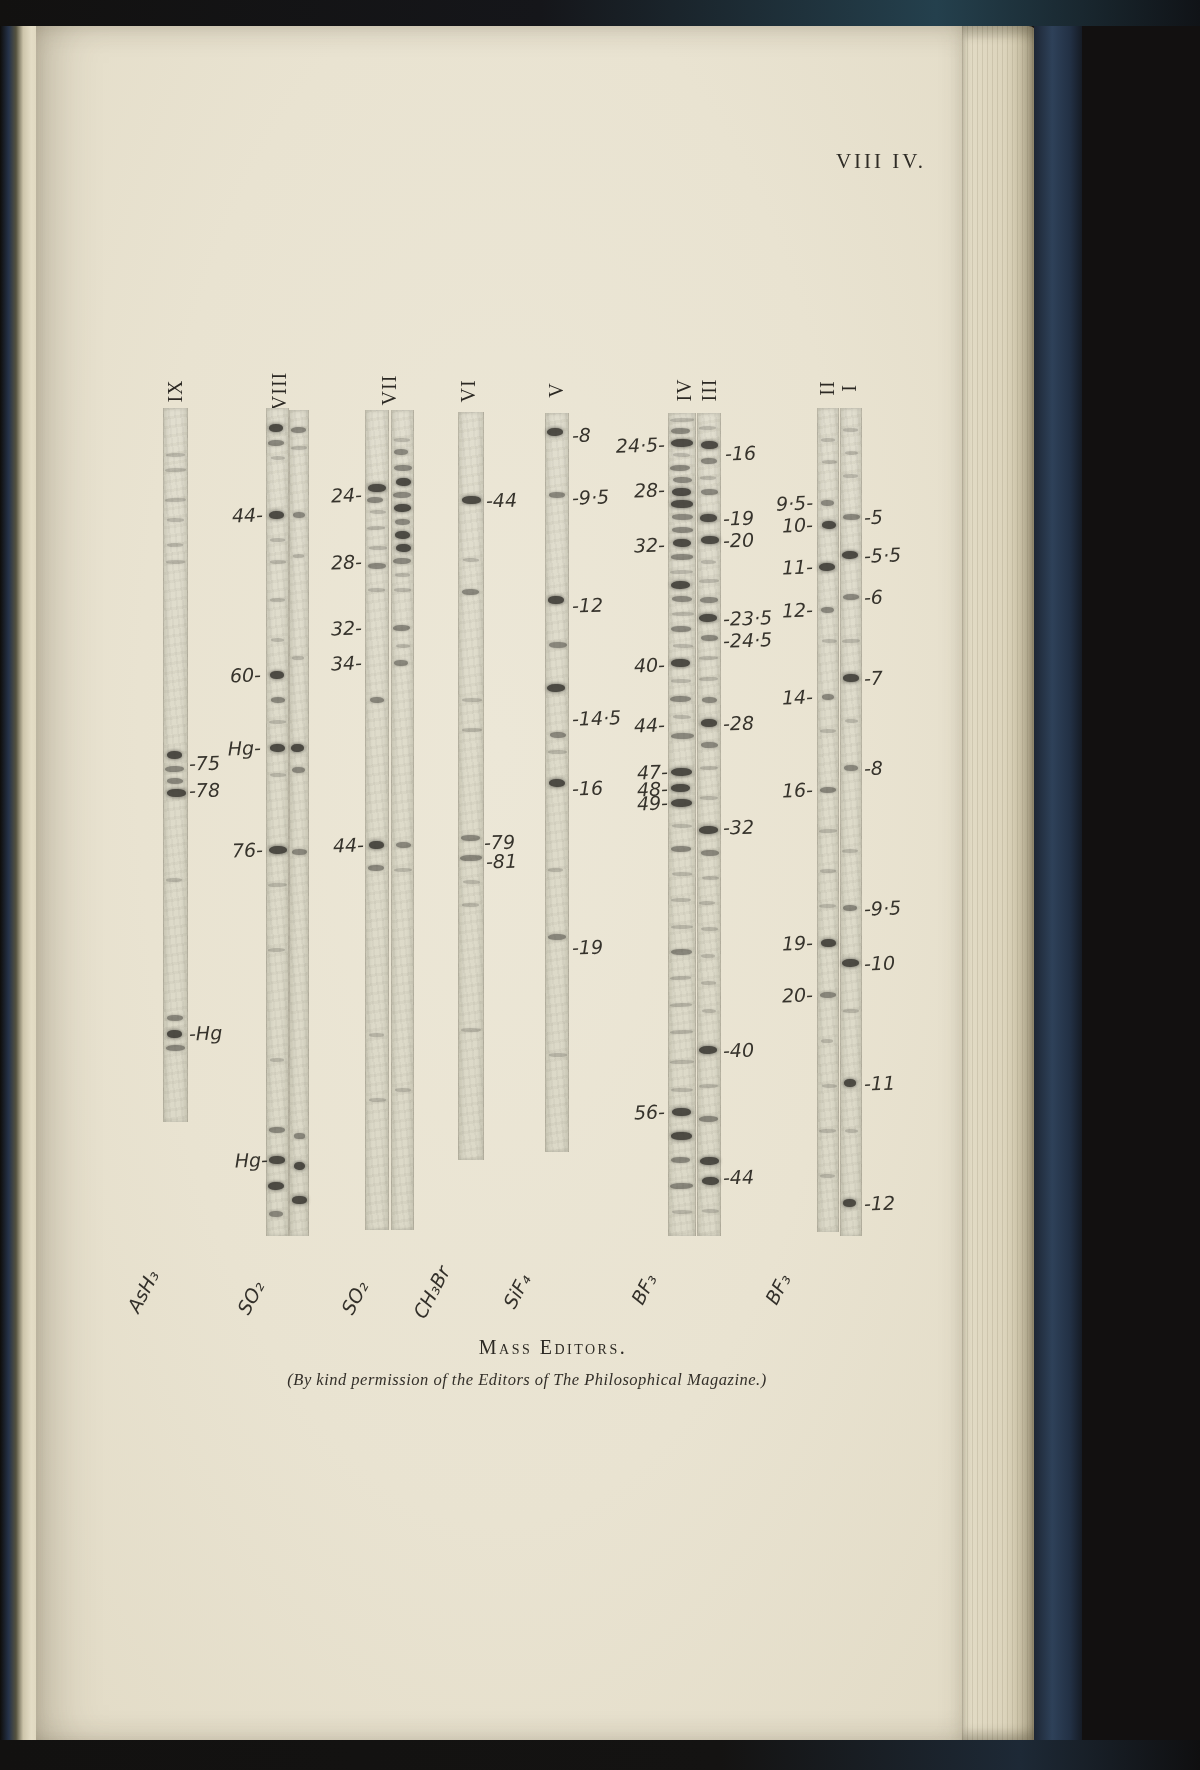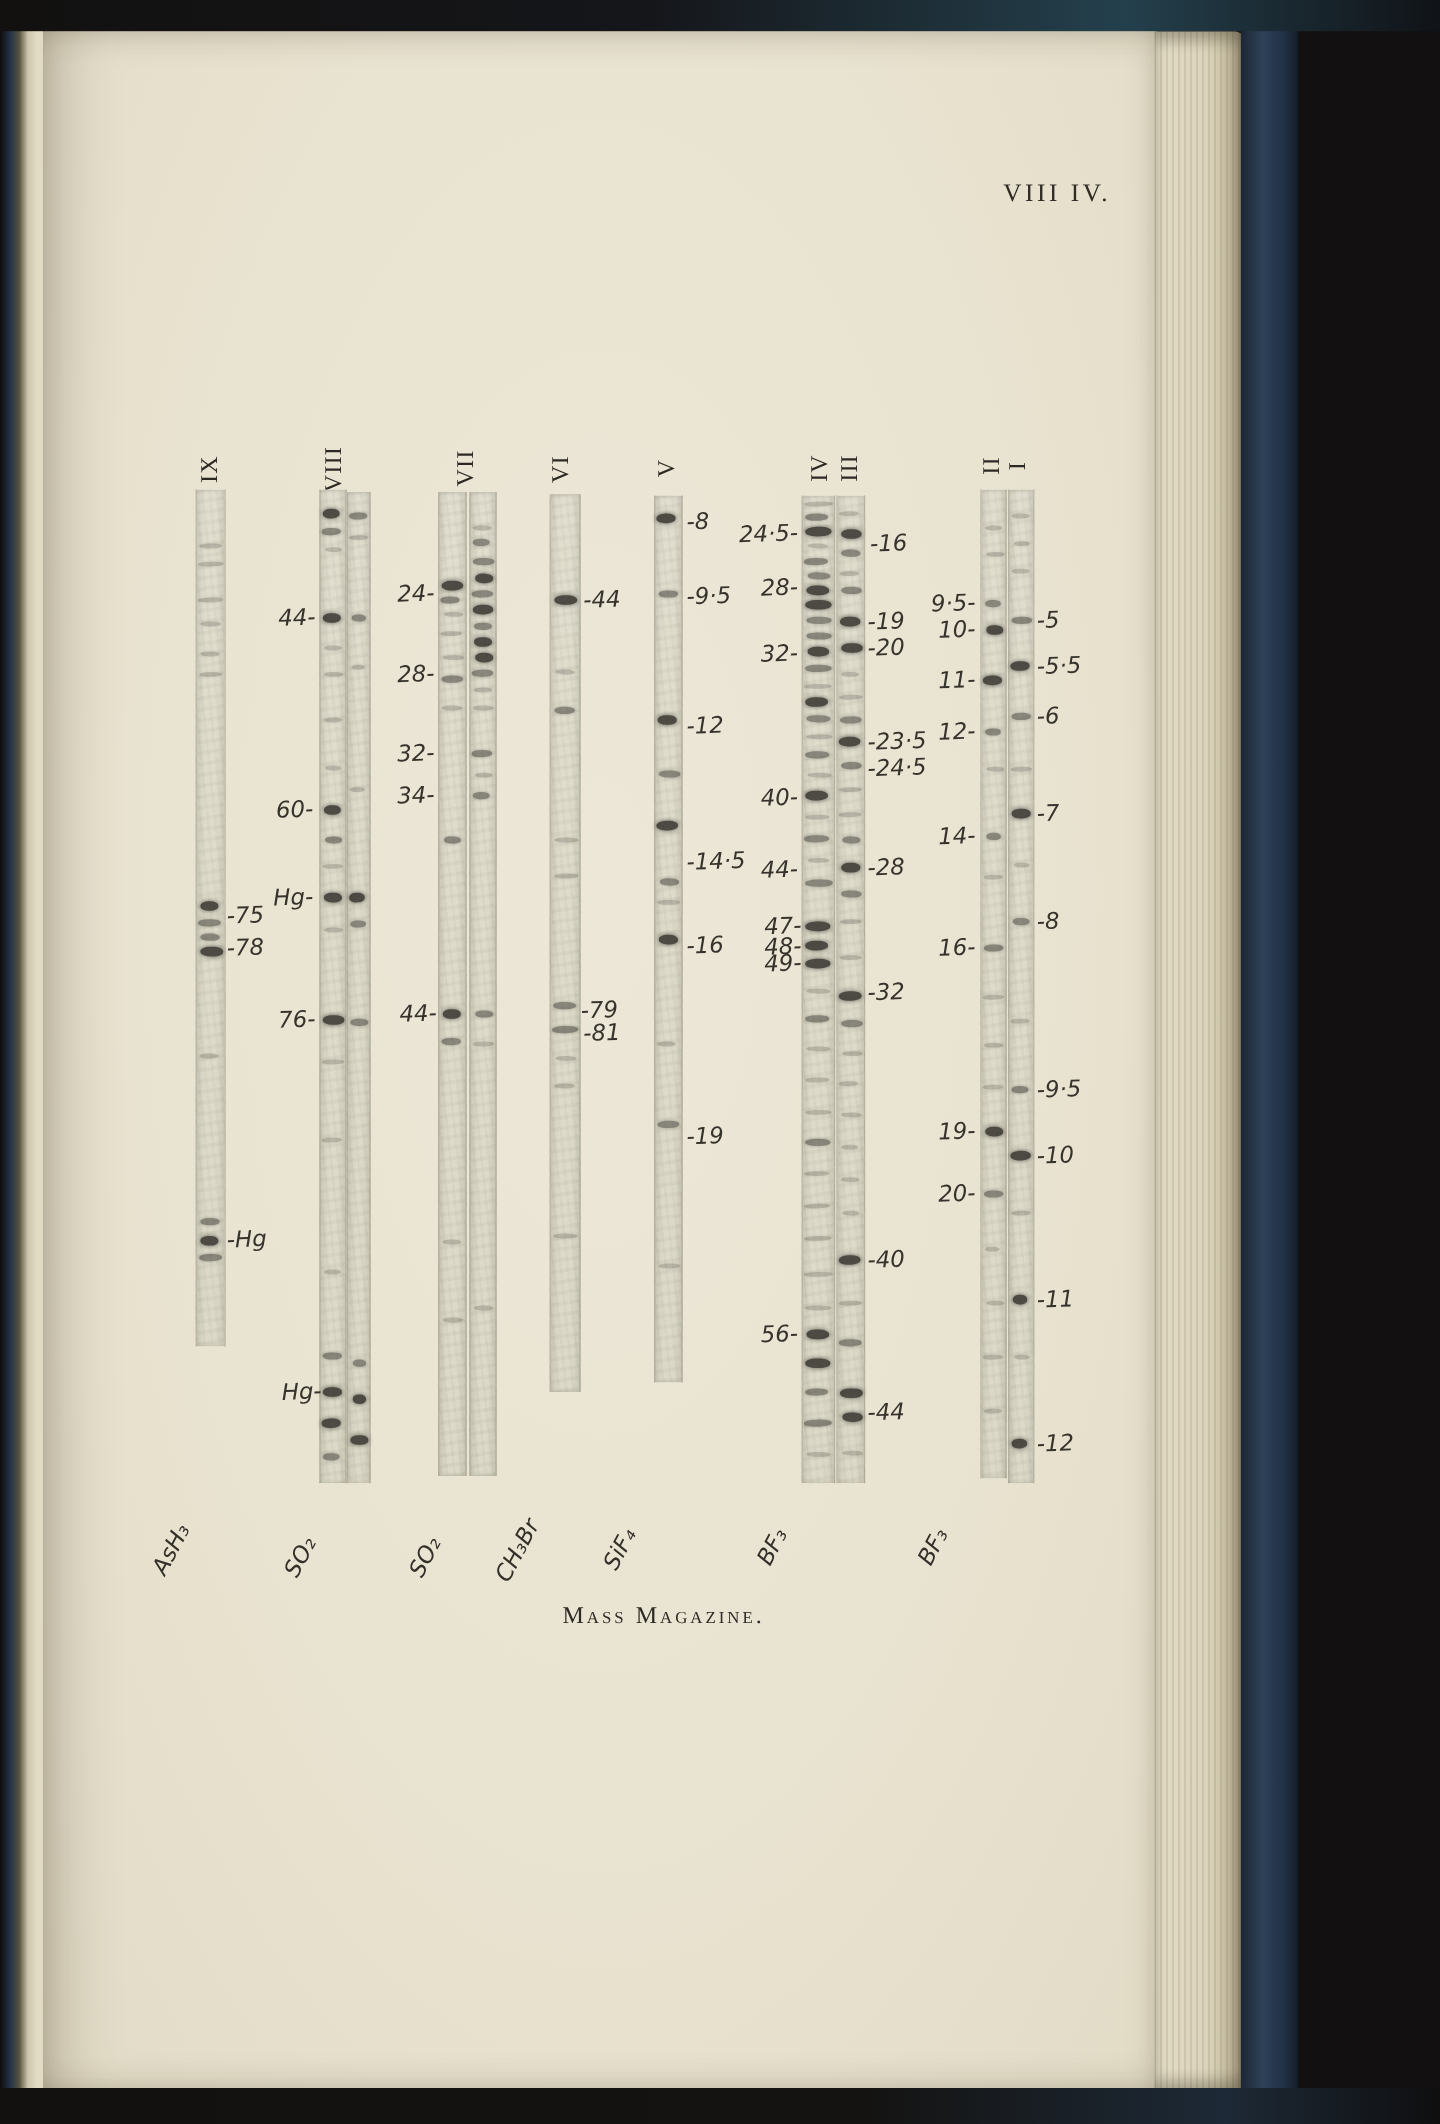--- a/index.html
+++ b/index.html
@@ -61,21 +61,22 @@
   .caption-permission{position:absolute;left:491px;top:1356px;transform:translate(-50%,-50%);
     font:italic 16.5px "Liberation Serif",serif;letter-spacing:.5px;color:#332f29;white-space:nowrap;}
 </style>
 </head>
 <body>
 
 <div id="stage">
   <div class="edge-left"></div>
   <div class="page">
     <div class="plate-title">VIII IV.</div>
-    <div class="caption-title">Mass Magazine.</div>
+    <div class="caption-title">Mass Editors.</div>
+    <div class="caption-permission">(By kind permission of the Editors of The Philosophical Magazine.)</div>
   </div>
   <div id="figure">
       <div class="numeral" style="left: 175px; top: 391px;">IX</div>
       <div class="strip" style="left: 163px; top: 408px; width: 23px; height: 714px;">
         <div class="band i1" style="top: 45px; height: 4px; left: 1.53862px; right: 2.02708px; transform: rotate(-0.96deg);"></div>
         <div class="band i1" style="top: 60px; height: 4px; left: 1px; right: 1px; transform: rotate(-1.5deg);"></div>
         <div class="band i1" style="top: 90px; height: 4px; left: 1.00301px; right: 1.02808px; transform: rotate(-1.5deg);"></div>
         <div class="band i1" style="top: 110px; height: 4px; left: 2.58275px; right: 3.77232px; transform: rotate(0.08deg);"></div>
         <div class="band i1" style="top: 135px; height: 4px; left: 3.37412px; right: 3.15848px; transform: rotate(0.87deg);"></div>
         <div class="band i1" style="top: 152px; height: 4px; left: 1.93882px; right: 1.76229px; transform: rotate(-0.56deg);"></div>

